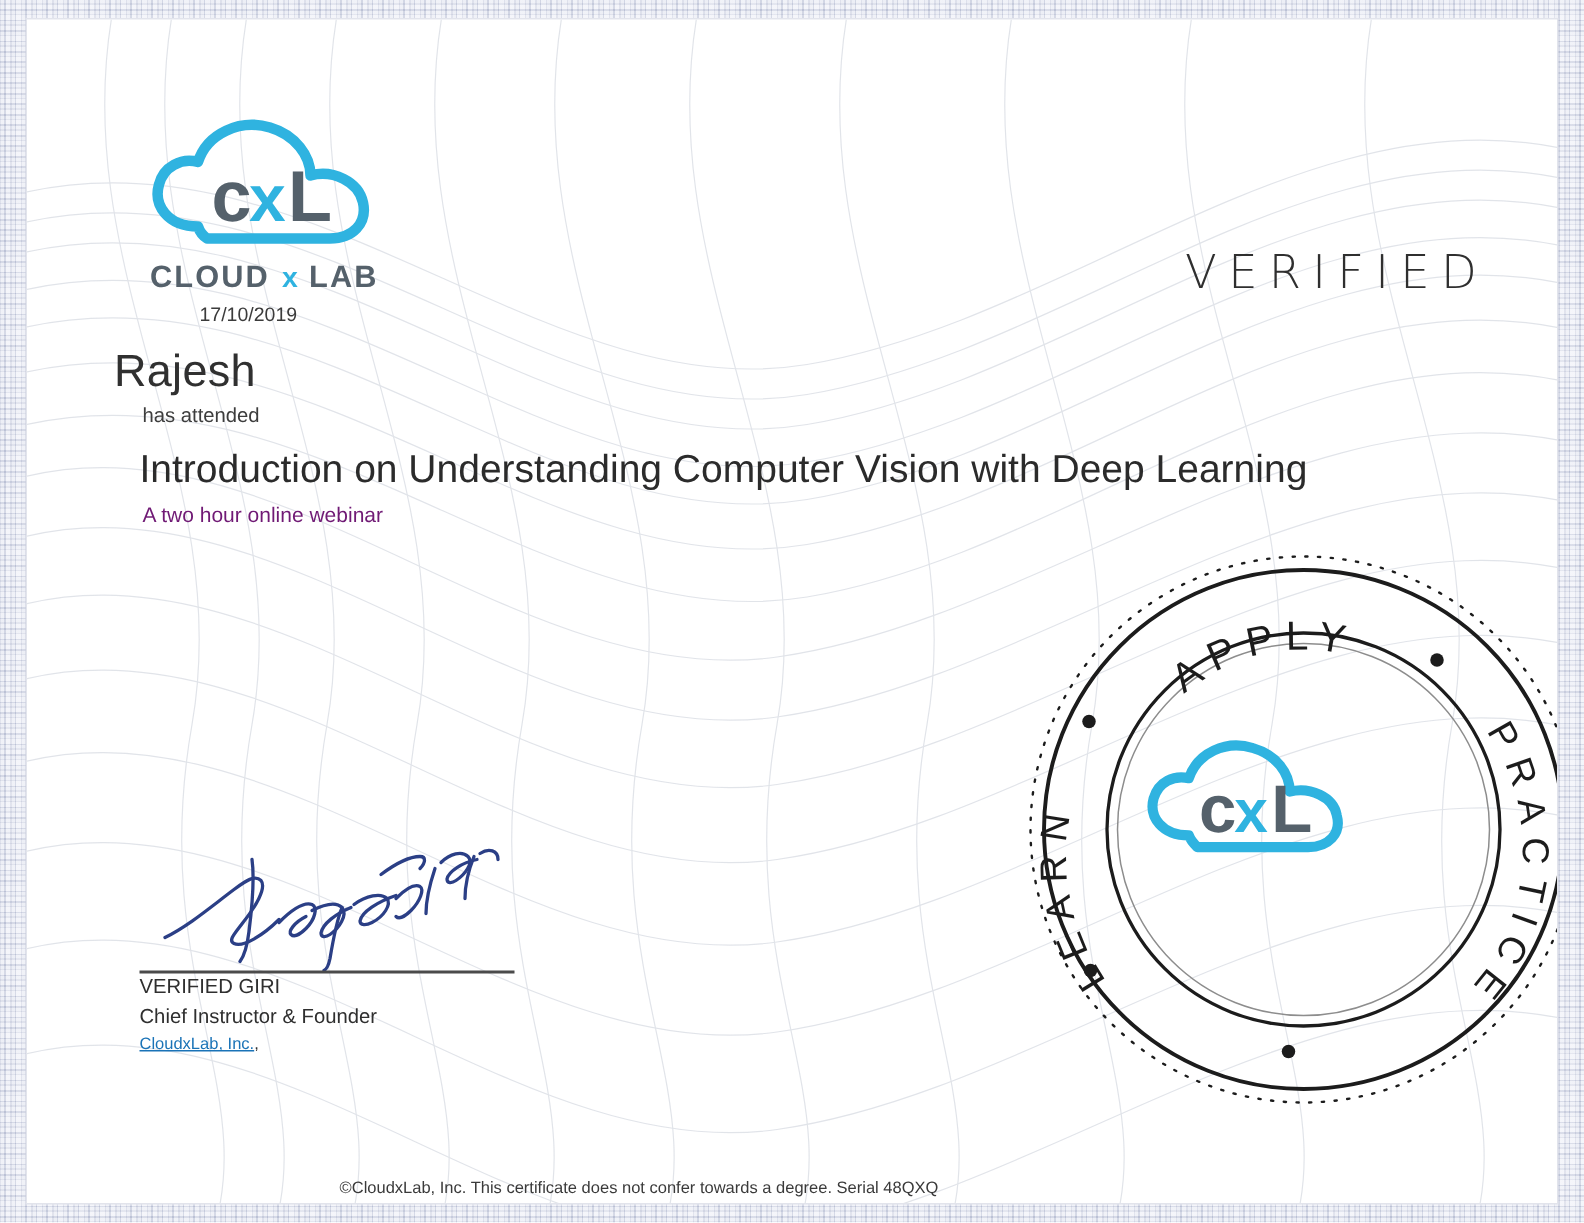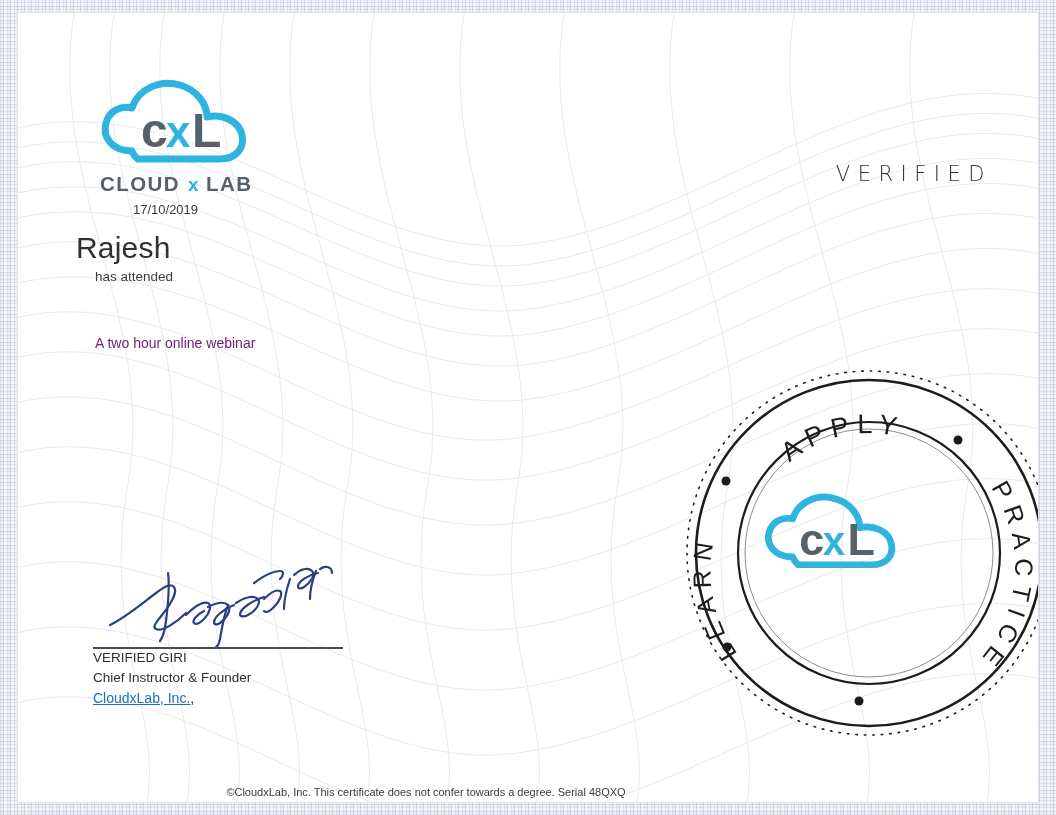--- a/index.html
+++ b/index.html
@@ -115,21 +115,21 @@
     color: #701a75;
   }
 
   
   .verified {
     position: absolute;
     right: 46px;
     top: 145px;
     text-align: center;
     color: #2f2f2f;
-    font-size: 21px;
+    font-size: 31px;
     letter-spacing: 7.5px;
     font-family: "DejaVu Sans", sans-serif;
     font-weight: 300;
     line-height: 1.55;
   }
   .verified .l2 { letter-spacing: 6.5px; }
 
   
   .signature-img {
     position: absolute;
@@ -157,21 +157,21 @@
     position: absolute;
     left: 75px;
     top: 657px;
     font-size: 13.5px;
     color: #2f2f2f;
   }
   .sig-org {
     position: absolute;
     left: 75px;
     top: 677px;
-    font-size: 14px;
+    font-size: 11px;
     color: #2f2f2f;
   }
   .sig-org a {
     color: #1a73b7;
     text-decoration: underline;
   }
 
   
   .seal {
     position: absolute;
@@ -254,20 +254,21 @@
         </svg>
       </div>
 
       <div class="verified">
         <div class="l1">VERIFIED</div>
       </div>
 
       <div class="issue-date">17/10/2019</div>
       <div class="recipient">Rajesh</div>
       <div class="has-attended">has attended</div>
+      <div class="course-title">Introduction on Understanding Computer Vision with Deep Learning</div>
       <div class="course-sub">A two hour online webinar</div>
 
       <svg class="signature-img" viewBox="0 0 230 95">
         <g fill="none" stroke="#2b3f86" stroke-width="2.2" stroke-linecap="round">
           <path d="M6,72 C22,64 36,52 52,40 C60,34 66,30 70,34 C74,39 66,52 58,62 C52,70 48,74 52,76 C58,79 72,70 82,60"></path>
           <path d="M64,20 C66,34 64,52 62,68 C61,76 59,84 56,88"></path>
           <path d="M82,62 C90,54 98,48 104,50 C108,52 106,60 100,66 C96,70 92,72 90,70 C88,68 92,62 100,58"></path>
           <path d="M104,54 C112,50 120,48 124,52 C128,57 122,66 116,70 C113,72 110,72 110,69 C111,63 120,56 130,52"></path>
           <path d="M124,52 C120,62 118,74 116,86 C115,91 114,93 112,94"></path>
           <path d="M132,50 C140,44 150,42 154,46 C157,50 152,58 144,62 C140,64 136,64 136,61 C137,55 148,48 160,44"></path>

